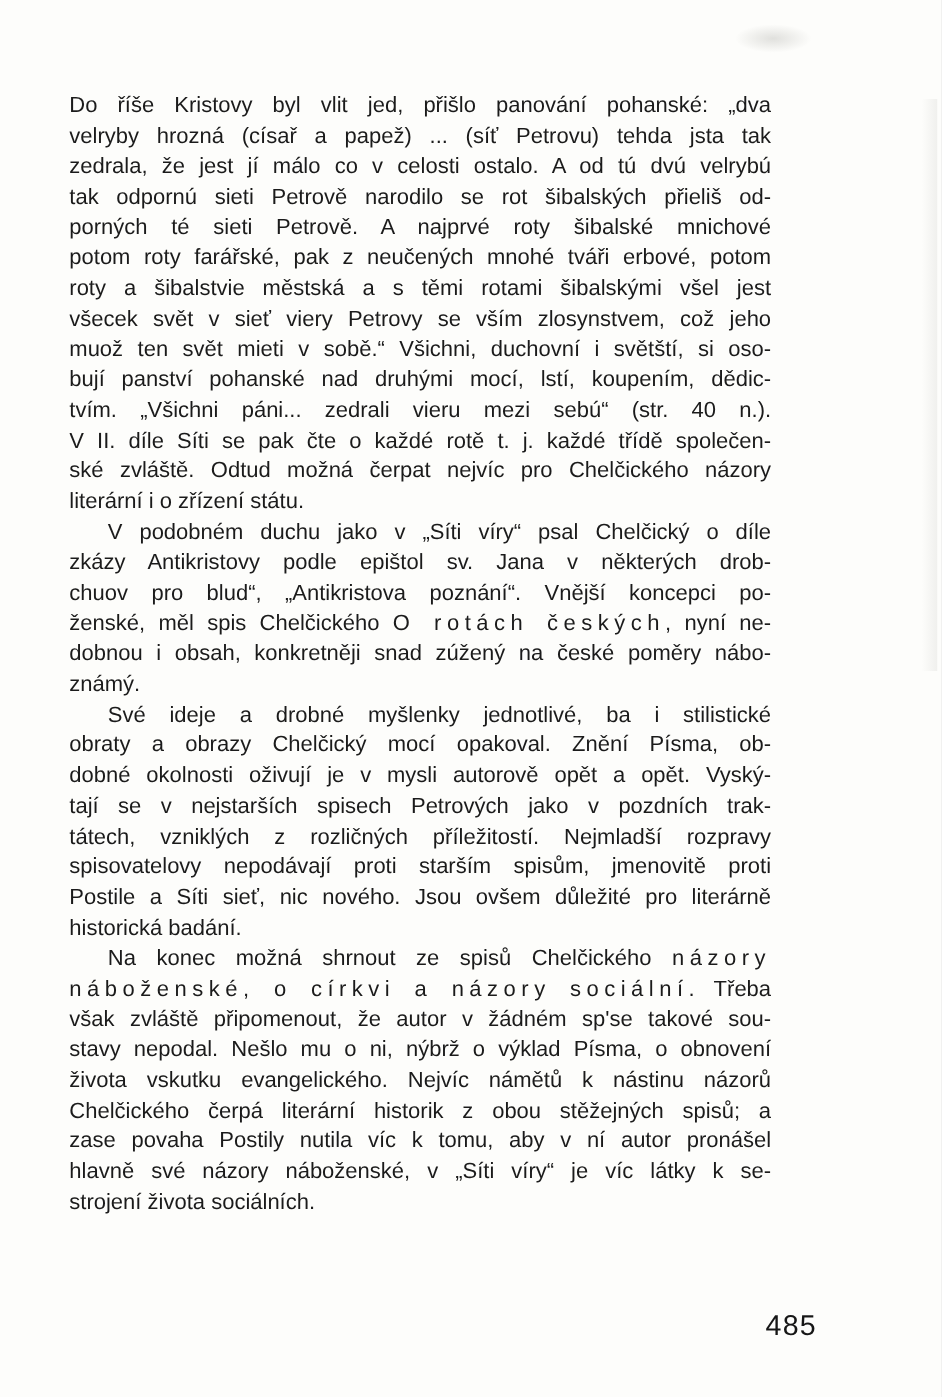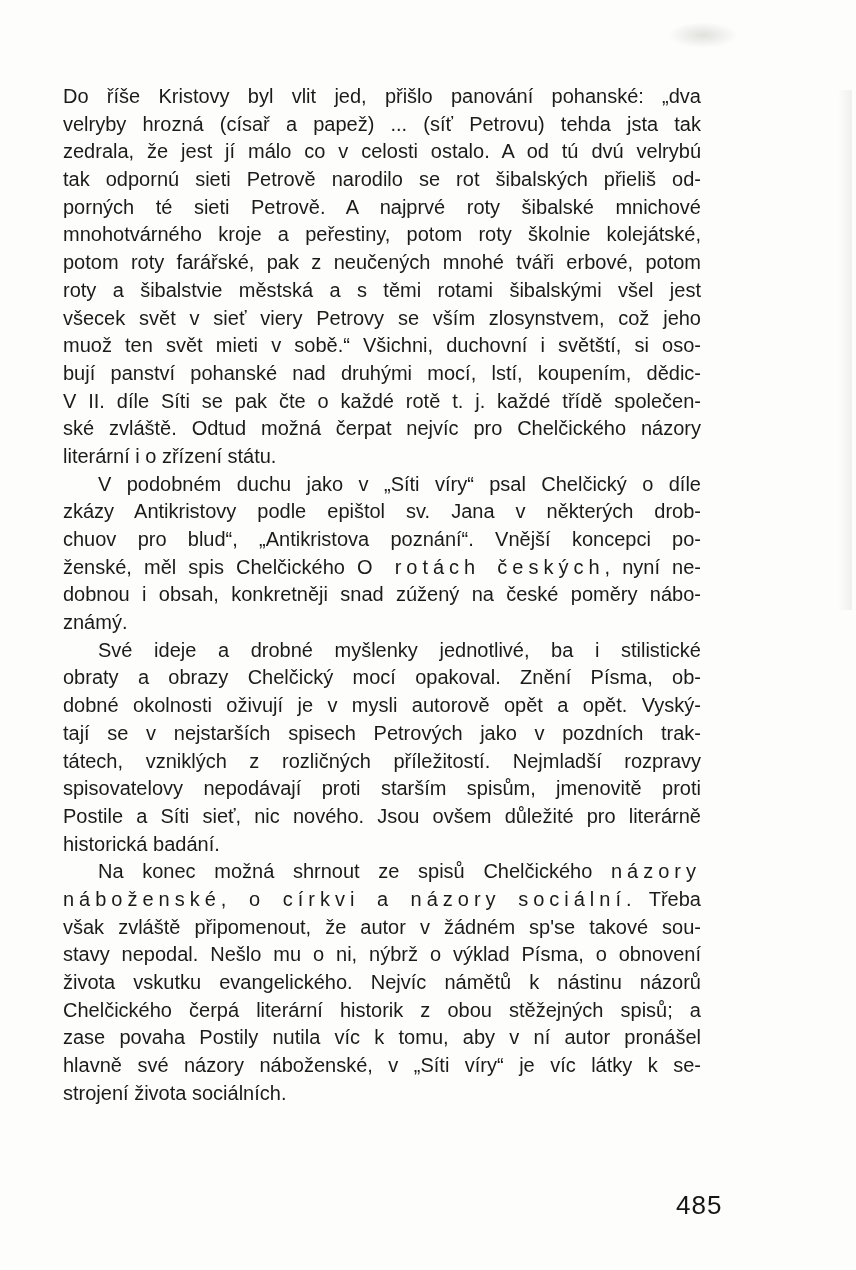--- a/index.html
+++ b/index.html
@@ -52,47 +52,47 @@
   
   .line { white-space: normal; }
   .line.last {
     text-align-last: left;
   }
   .line.indent { padding-left: 35px; }
   .gesperrt { letter-spacing: 0.25em; }
   .plain { letter-spacing: normal; }
   .page-number {
     position: absolute;
-    left: 676px;
+    left: 696px;
     top: 1190px;
     font-size: 26px;
     letter-spacing: 0.04em;
     color: #161616;
   }
 </style>
 </head>
 <body>
 
 <div class="page">
   <div class="smudge-top"></div>
   <div class="smudge-right"></div>
 
   <div class="text-block">
       <div class="paragraph">
         <div class="line"><span class="plain">Do říše Kristovy byl vlit jed, přišlo panování pohanské: „dva</span></div>
         <div class="line"><span class="plain">velryby hrozná (císař a papež) ... (síť Petrovu) tehda jsta tak</span></div>
         <div class="line"><span class="plain">zedrala, že jest jí málo co v celosti ostalo. A od tú dvú velrybú</span></div>
         <div class="line"><span class="plain">tak odpornú sieti Petrově narodilo se rot šibalských přieliš od-</span></div>
         <div class="line"><span class="plain">porných té sieti Petrově. A najprvé roty šibalské mnichové</span></div>
-        <div class="line"><span class="plain">mnohotvárného kroje a peřestiny, potom roty školnie kolejátské,</span></div>
         <div class="line"><span class="plain">potom roty farářské, pak z neučených mnohé tváři erbové, potom</span></div>
         <div class="line"><span class="plain">roty a šibalstvie městská a s těmi rotami šibalskými všel jest</span></div>
         <div class="line"><span class="plain">všecek svět v sieť viery Petrovy se vším zlosynstvem, což jeho</span></div>
         <div class="line"><span class="plain">muož ten svět mieti v sobě.“ Všichni, duchovní i světští, si oso-</span></div>
         <div class="line"><span class="plain">bují panství pohanské nad druhými mocí, lstí, koupením, dědic-</span></div>
+        <div class="line"><span class="plain">tvím. „Všichni páni... zedrali vieru mezi sebú“ (str. 40 n.).</span></div>
         <div class="line"><span class="plain">V II. díle Síti se pak čte o každé rotě t. j. každé třídě společen-</span></div>
         <div class="line"><span class="plain">ské zvláště. Odtud možná čerpat nejvíc pro Chelčického názory</span></div>
         <div class="line last"><span class="plain">literární i o zřízení státu.</span></div>
       </div>
       <div class="paragraph">
         <div class="line indent"><span class="plain">V podobném duchu jako v „Síti víry“ psal Chelčický o díle</span></div>
         <div class="line"><span class="plain">zkázy Antikristovy podle epištol sv. Jana v některých drob-</span></div>
         <div class="line"><span class="plain">chuov pro blud“, „Antikristova poznání“. Vnější koncepci po-</span></div>
         <div class="line"><span class="plain">ženské, měl spis Chelčického </span><span class="gesperrt">O rotách českých</span><span class="plain">, nyní ne-</span></div>
         <div class="line"><span class="plain">dobnou i obsah, konkretněji snad zúžený na české poměry nábo-</span></div>

